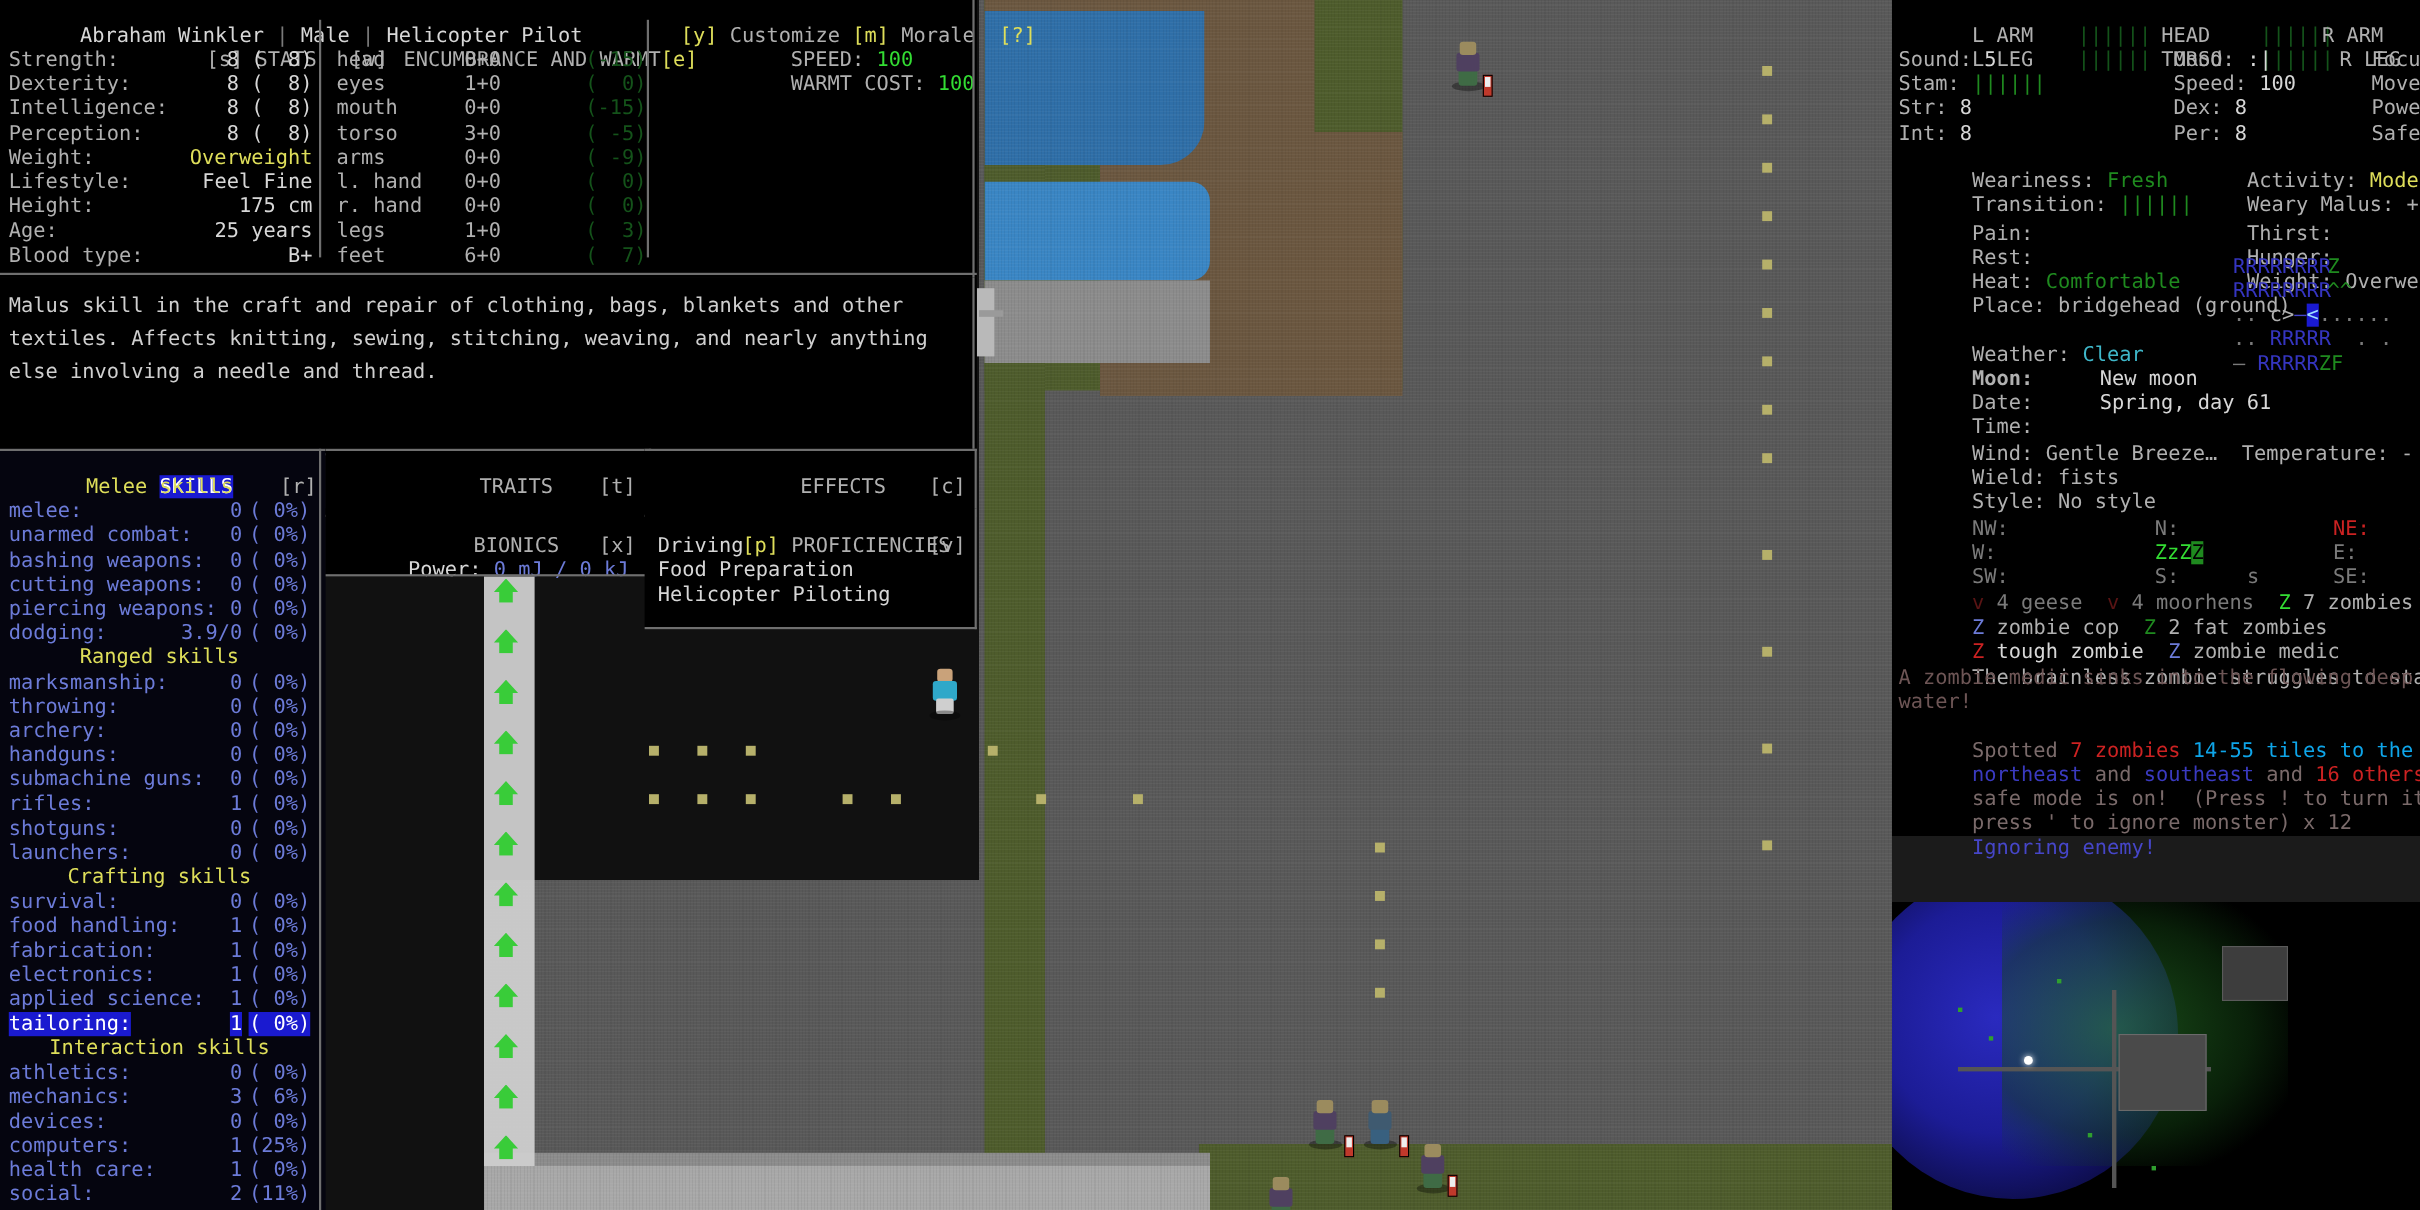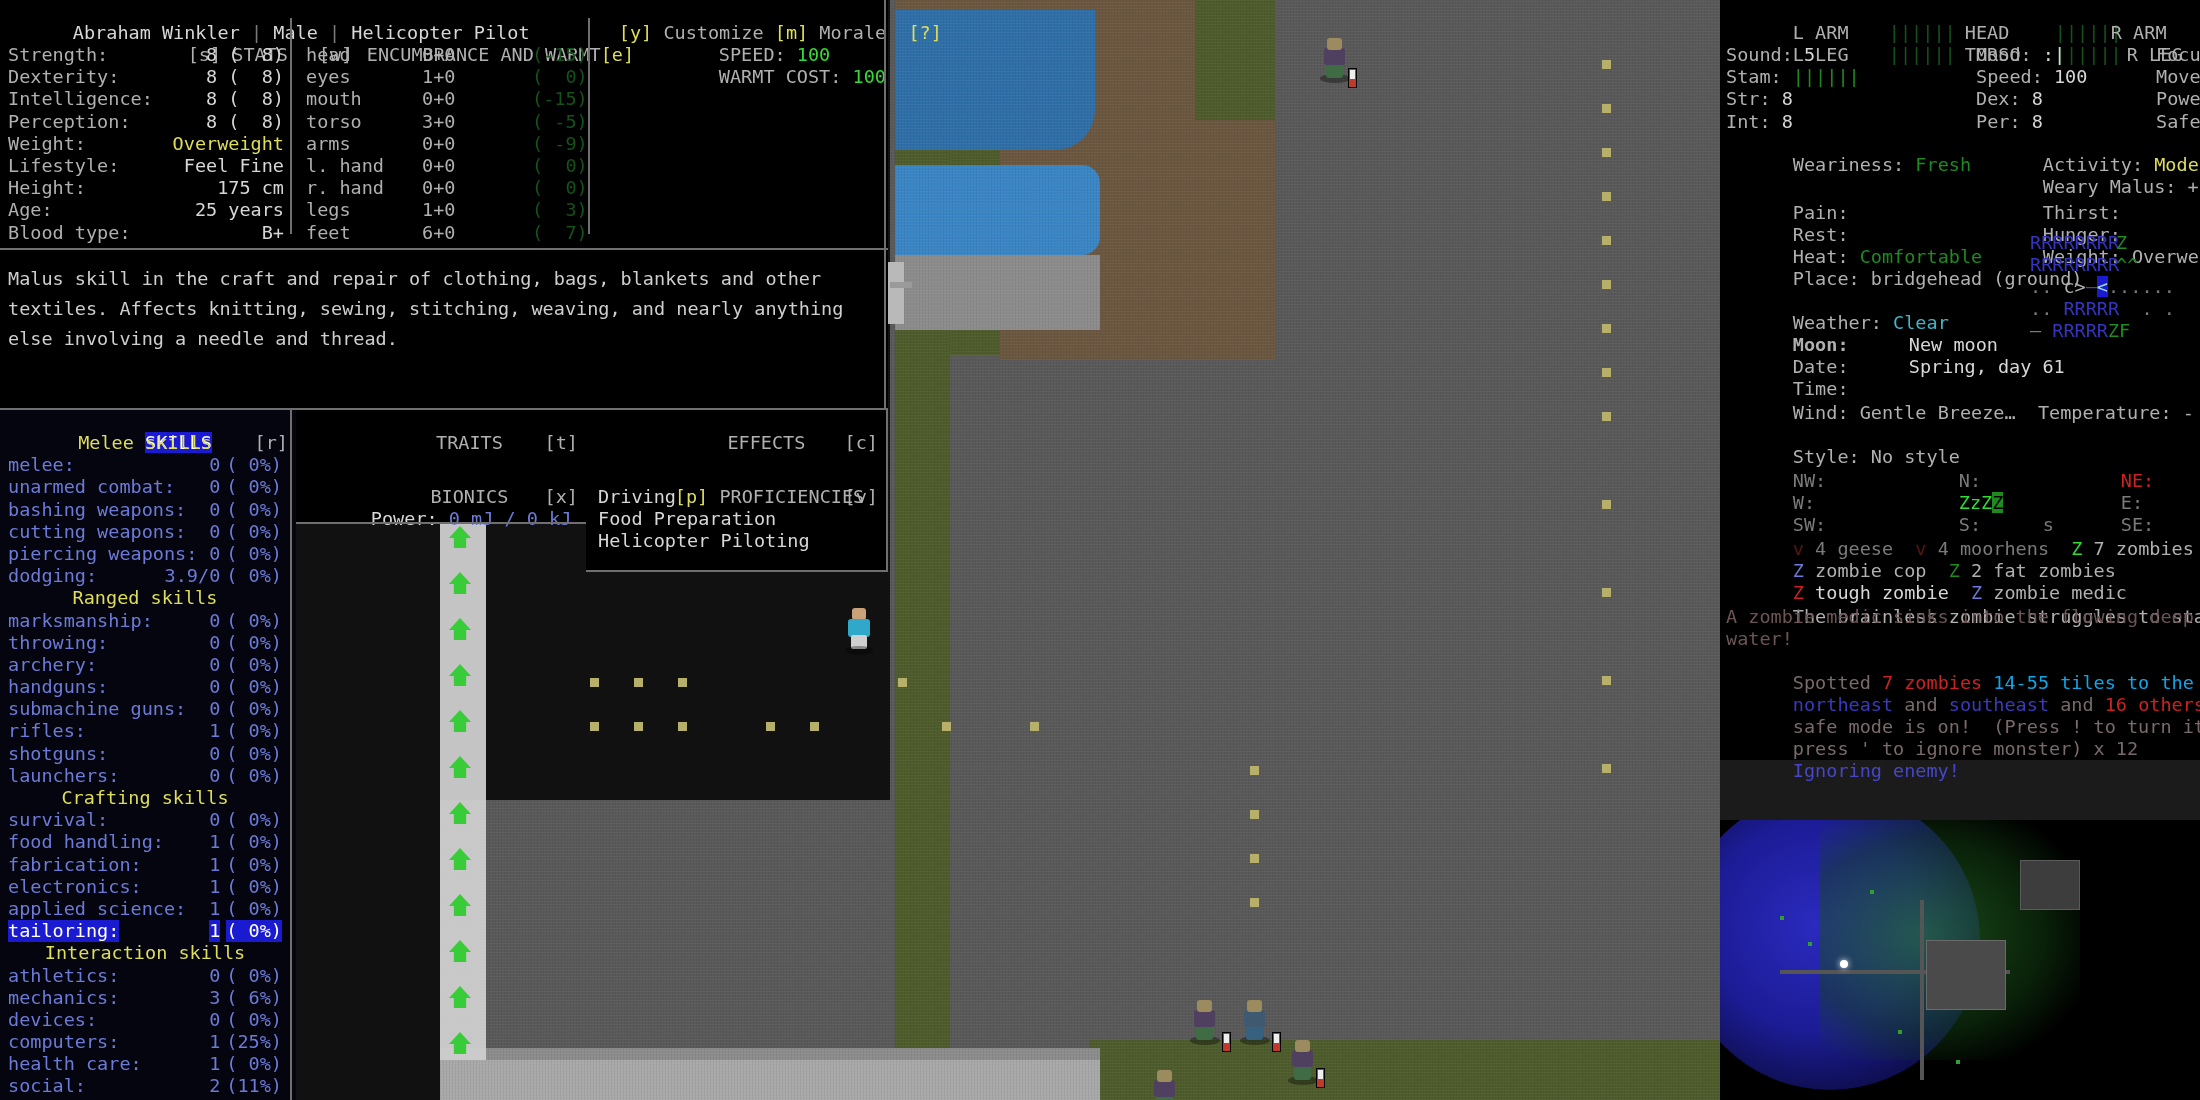--- a/index.html
+++ b/index.html
@@ -402,20 +402,23 @@
     
     <div id="vitals-grid" style="position:absolute;left:6px;top:44px;width:474px;"><div class="row" style="position: relative; height: 22.2px;"><span style="position: absolute; left: 0px;"><span class="c-ltgray">Sound:</span><span> </span><span class="c-white">5</span></span><span style="position: absolute; left: 250px;"><span class="c-ltgray">Mood:</span><span> </span><span class="c-white">:|</span></span><span style="position: absolute; left: 430px;"><span class="c-ltgray">Focus:</span></span></div><div class="row" style="position: relative; height: 22.2px;"><span style="position: absolute; left: 0px;"><span class="c-ltgray">Stam:</span><span> </span><span class="c-green">||||||</span></span><span style="position: absolute; left: 250px;"><span class="c-ltgray">Speed:</span><span> </span><span class="c-white">100</span></span><span style="position: absolute; left: 430px;"><span class="c-ltgray">Move:</span></span></div><div class="row" style="position: relative; height: 22.2px;"><span style="position: absolute; left: 0px;"><span class="c-ltgray">Str:</span><span> </span><span class="c-white">8</span></span><span style="position: absolute; left: 250px;"><span class="c-ltgray">Dex:</span><span> </span><span class="c-white">8</span></span><span style="position: absolute; left: 430px;"><span class="c-ltgray">Power:</span></span></div><div class="row" style="position: relative; height: 22.2px;"><span style="position: absolute; left: 0px;"><span class="c-ltgray">Int:</span><span> </span><span class="c-white">8</span></span><span style="position: absolute; left: 250px;"><span class="c-ltgray">Per:</span><span> </span><span class="c-white">8</span></span><span style="position: absolute; left: 430px;"><span class="c-ltgray">Safe:</span></span></div></div>
 
     
     <div style="position:absolute;left:6px;top:132px;">
       <span class="c-ltgray">Weariness:</span><span> </span><span class="c-green">Fresh</span>
     </div>
     <div style="position:absolute;left:256px;top:132px;">
       <span class="c-ltgray">Activity:</span><span> </span><span class="c-yellow">Moderate</span>
     </div>
+    <div style="position:absolute;left:6px;top:154px;">
+      <span class="c-ltgray">Transition:</span><span> </span><span class="c-green">||||||</span>
+    </div>
     <div style="position:absolute;left:256px;top:154px;">
       <span class="c-ltgray">Weary Malus: +</span><span> </span>
     </div>
 
     <div style="position:absolute;left:6px;top:180px;">
       <span class="c-ltgray">Pain:</span>
     </div>
     <div style="position:absolute;left:256px;top:180px;">
       <span class="c-ltgray">Thirst:</span>
     </div>
@@ -449,20 +452,23 @@
     </div>
     <div style="position:absolute;left:122px;top:334px;">
       <span class="c-white">Spring, day 61</span>
     </div>
     <div style="position:absolute;left:6px;top:356px;">
       <span class="c-ltgray">Time:</span>
     </div>
 
     <div style="position:absolute;left:6px;top:380px;">
       <span class="c-ltgray">Wind:</span><span> </span><span class="c-ltgray">Gentle Breeze…</span><span>  </span><span class="c-ltgray">Temperature:</span><span> </span><span class="c-ltgray">-</span>
+    </div>
+    <div style="position:absolute;left:6px;top:402px;">
+      <span class="c-ltgray">Wield:</span><span> </span><span class="c-ltgray">fists</span>
     </div>
     <div style="position:absolute;left:6px;top:424px;">
       <span class="c-ltgray">Style:</span><span> </span><span class="c-ltgray">No style</span>
     </div>
 
     
     <div style="position:absolute;left:6px;top:448px;">
       <span class="c-gray">NW:</span>
     </div>
     <div style="position:absolute;left:172px;top:448px;">

